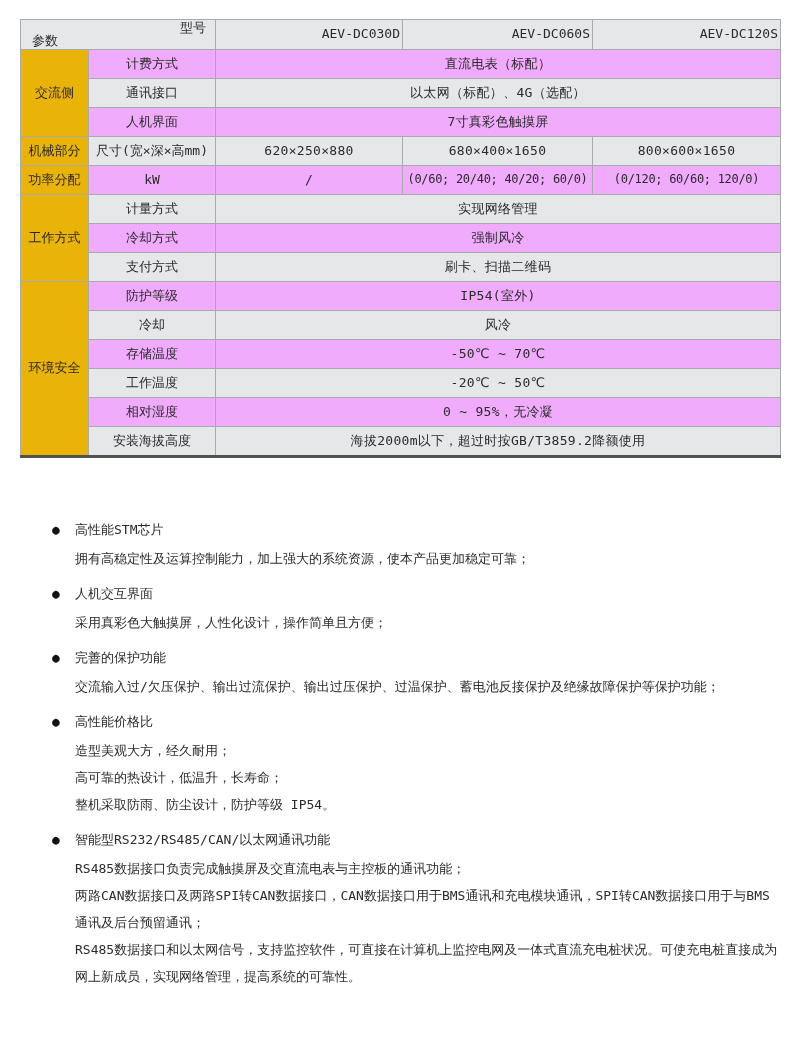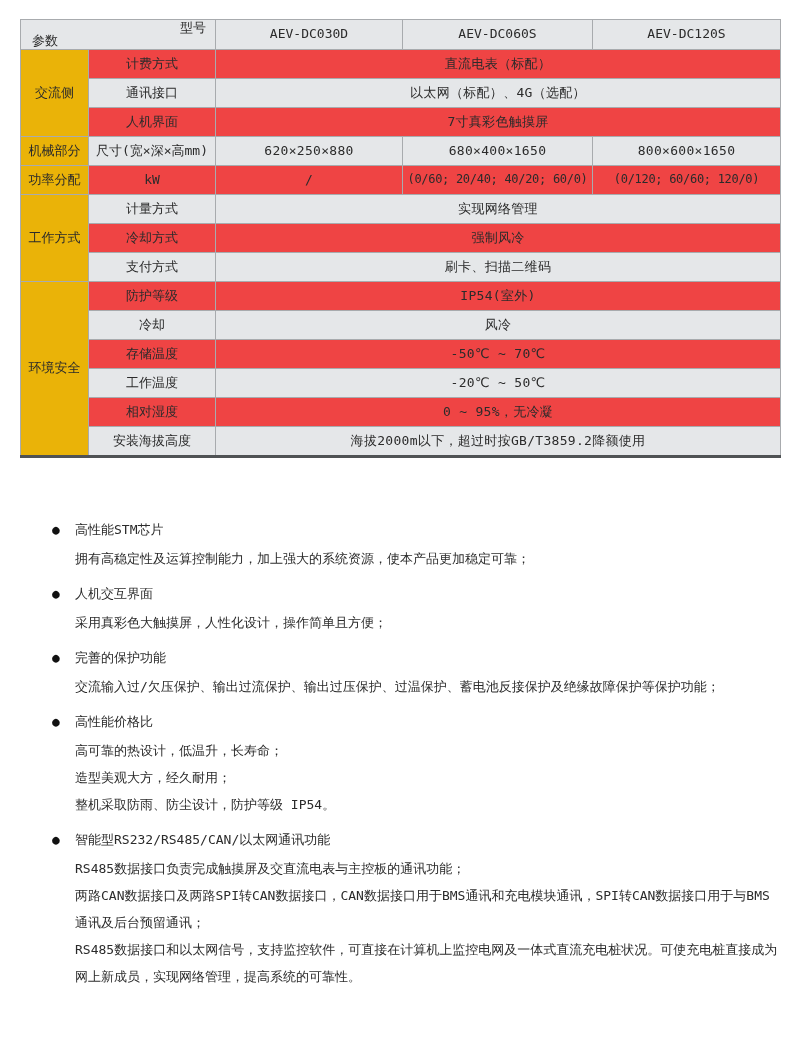--- a/index.html
+++ b/index.html
@@ -13,23 +13,23 @@
     position:absolute;left:20px;top:19px;width:760px;
     border-collapse:collapse;table-layout:fixed;
     font-size:13px;line-height:1.1;
     border-top:1px solid #8f9295;
     border-bottom:3px solid #4f5254;
   }
   .spec-table td{
     border:1px solid #a8abae;
     text-align:center;vertical-align:middle;
     padding:0 2px;height:28px;
-    background:#ef4444;
+    background:#f0abfc;
   }
-  .spec-table tr.hdr td{height:29px;}
+  .spec-table tr.hdr td{height:29px;text-align:right;}
   .spec-table td.sh{background:#e5e7e9;}
   .spec-table td.group{background:#eab308;}
   .spec-table td.vals{letter-spacing:.3px;}
   .spec-table td.tight{font-size:12px;letter-spacing:-.3px;}
   
   td.corner{
     position:relative;padding:0;
     background-image:linear-gradient(to bottom right,
       transparent calc(50% - 0.7px),
       #9aa0a4 calc(50% - 0.7px),
@@ -168,22 +168,22 @@
         <span>完善的保护功能</span>
       </div>
       <p>交流输入过/欠压保护、输出过流保护、输出过压保护、过温保护、蓄电池反接保护及绝缘故障保护等保护功能；</p>
     </div>
 
     <div class="bullet">
       <div class="bullet-title">
         <span class="dot">●</span>
         <span>高性能价格比</span>
       </div>
+      <p>造型美观大方，经久耐用；</p>
       <p>高可靠的热设计，低温升，长寿命；</p>
-      <p>造型美观大方，经久耐用；</p>
       <p>整机采取防雨、防尘设计，防护等级 IP54。</p>
     </div>
 
     <div class="bullet">
       <div class="bullet-title">
         <span class="dot">●</span>
         <span>智能型RS232/RS485/CAN/以太网通讯功能</span>
       </div>
       <p>RS485数据接口负责完成触摸屏及交直流电表与主控板的通讯功能；</p>
       <p>两路CAN数据接口及两路SPI转CAN数据接口，CAN数据接口用于BMS通讯和充电模块通讯，SPI转CAN数据接口用于与BMS通讯及后台预留通讯；</p>

